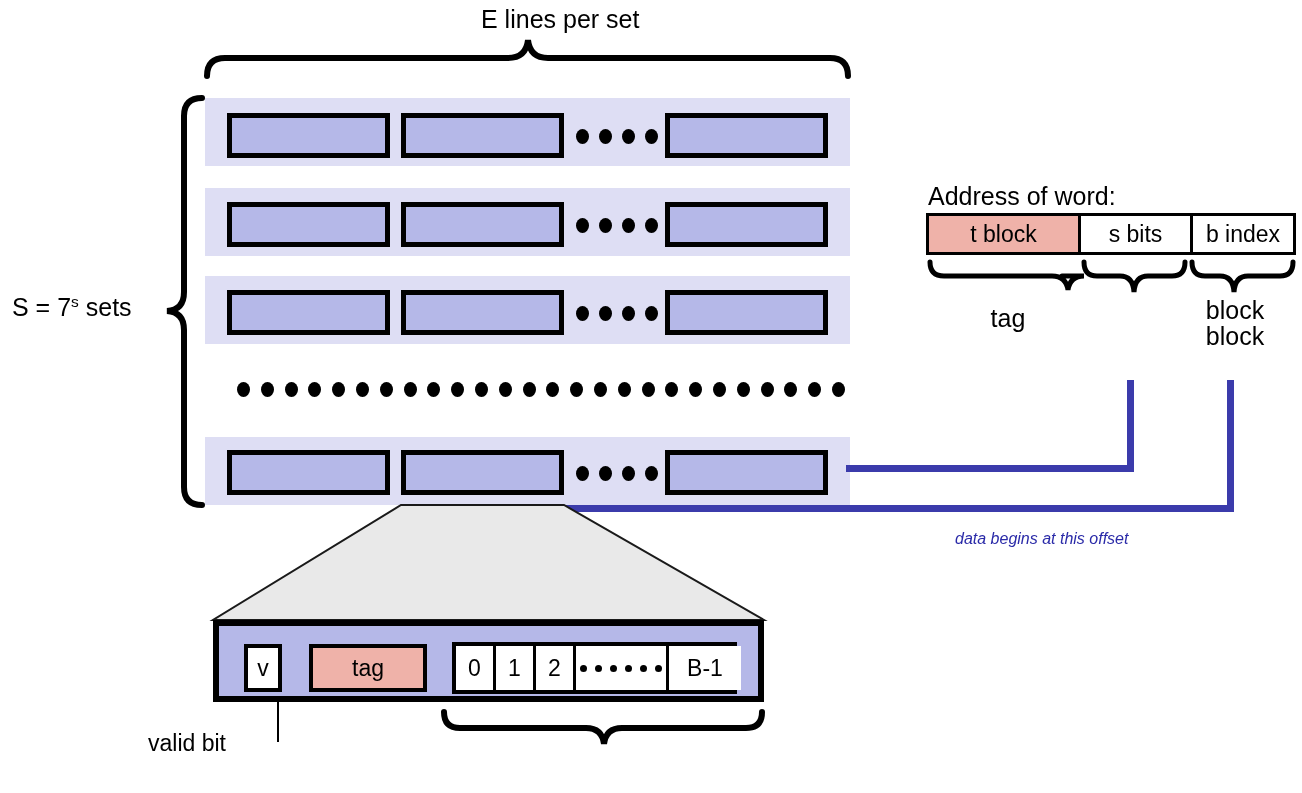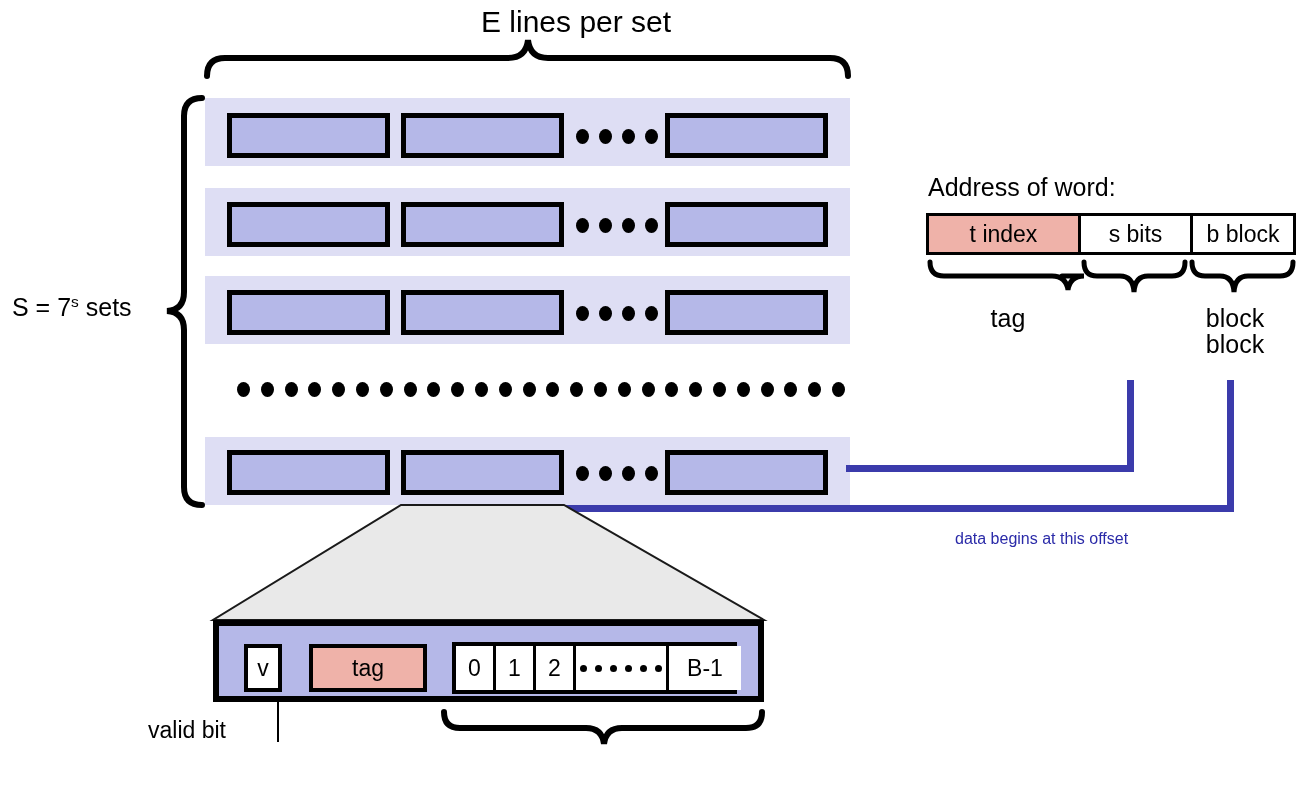--- a/index.html
+++ b/index.html
@@ -21,26 +21,26 @@
   }
 
   
   .lbl {
     position: absolute;
     font-family: "Liberation Sans", sans-serif;
     color: #000000;
     white-space: nowrap;
     line-height: 1.05;
   }
-  .lbl-top      { font-size: 30px; }
+  .lbl-top      { font-size: 25px; }
   .lbl-side     { font-size: 25px; }
   .lbl-addr     { font-size: 25px; }
   .lbl-field    { font-size: 25px; text-align: center; }
   .lbl-bottom   { font-size: 25px; }
-  .lbl-valid    { font-size: 23px; }
+  .lbl-valid    { font-size: 23px; margin-top: 13px; }
   .lbl-blue     { font-size: 16px; color: #2a2aa8; }
   .sup { font-size: 0.62em; vertical-align: super; line-height: 0; }
 
   
   .set-band {
     position: absolute;
     background: #dedef4;
   }
   .line-box {
     position: absolute;
@@ -228,32 +228,32 @@
   <div class="line-box" style="left:227px; top:450px; width:163px; height:45px;"></div>
   <div class="line-box" style="left:401px; top:450px; width:163px; height:45px;"></div>
   <div class="row-dots">
     <div class="dot" style="left:576px; top:466px;"></div>
     <div class="dot" style="left:599px; top:466px;"></div>
     <div class="dot" style="left:622px; top:466px;"></div>
     <div class="dot" style="left:645px; top:466px;"></div>
   </div>
   <div class="line-box" style="left:665px; top:450px; width:163px; height:45px;"></div>
 
-  <div class="lbl lbl-addr" style="left:928px; top:174px;">Address of word:</div>
+  <div class="lbl lbl-addr" style="left:928px; top:183px;">Address of word:</div>
 
   <div id="addr-box">
-    <div class="field f-t">t index</div>
+    <div class="field f-t">t block</div>
     <div class="field f-s">s bits</div>
-    <div class="field f-b">b block</div>
+    <div class="field f-b">b index</div>
   </div>
 
   <div class="lbl lbl-field" style="left:978px; top:305px; width:60px;">tag</div>
 
 
-  <div class="lbl lbl-field" style="left:1192px; top:305px; width:86px;">
+  <div class="lbl lbl-field" style="left:1192px; top:297px; width:86px;">
     <div>block</div>
     <div>block</div>
   </div>
 
   <div class="blue" style="left:1127px; top:380px; width:7px; height:92px;"></div>
   <div class="blue" style="left:846px; top:465px; width:288px; height:7px;"></div>
 
   <div class="blue" style="left:1227px; top:380px; width:7px; height:132px;"></div>
   <div class="blue" style="left:543px; top:505px; width:691px; height:7px;"></div>
   <div class="blue" style="left:543px; top:505px; width:7px; height:140px;"></div>
@@ -277,21 +277,21 @@
           <span class="ddot"></span>
           <span class="ddot"></span>
         </div>
       <div class="b-last">B-1</div>
     </div>
   </div>
 
   <div class="thinline" style="left:277px; top:702px; width:2px; height:40px;"></div>
   <div class="lbl lbl-valid" style="left:148px; top:718px;">valid bit</div>
 
-  <div class="lbl lbl-blue" style="left:955px; top:531px;">data begins at this offset</div>
+  <div class="lbl lbl-blue" style="left:955px; top:531px;font-style:italic;">data begins at this offset</div>
 
 
   <svg class="overlay" viewBox="0 0 1302 793">
 
     <path d="M 207 76 q 0 -18 18 -18 L 508 58 q 18 0 20 -18 q 2 18 20 18 L 830 58 q 18 0 18 18" fill="none" stroke="#000" stroke-width="6" stroke-linecap="round"></path>
 
     <path d="M 202 98 q -18 0 -18 18 L 184 292 q 0 18 -17 19 q 17 1 17 19 L 184 487 q 0 18 18 18" fill="none" stroke="#000" stroke-width="6" stroke-linecap="round"></path>
 
     <path d="M 930 262 q 0 14 14 14 L 1052 276 q 14 0 16 14 q 2 -14 16 -14 L 1062 276" fill="none" stroke="#000" stroke-width="5" stroke-linecap="round"></path>
     <path d="M 1068 290 q 2 -14 16 -14 L 1066 276" fill="none" stroke="#000" stroke-width="0"></path>

